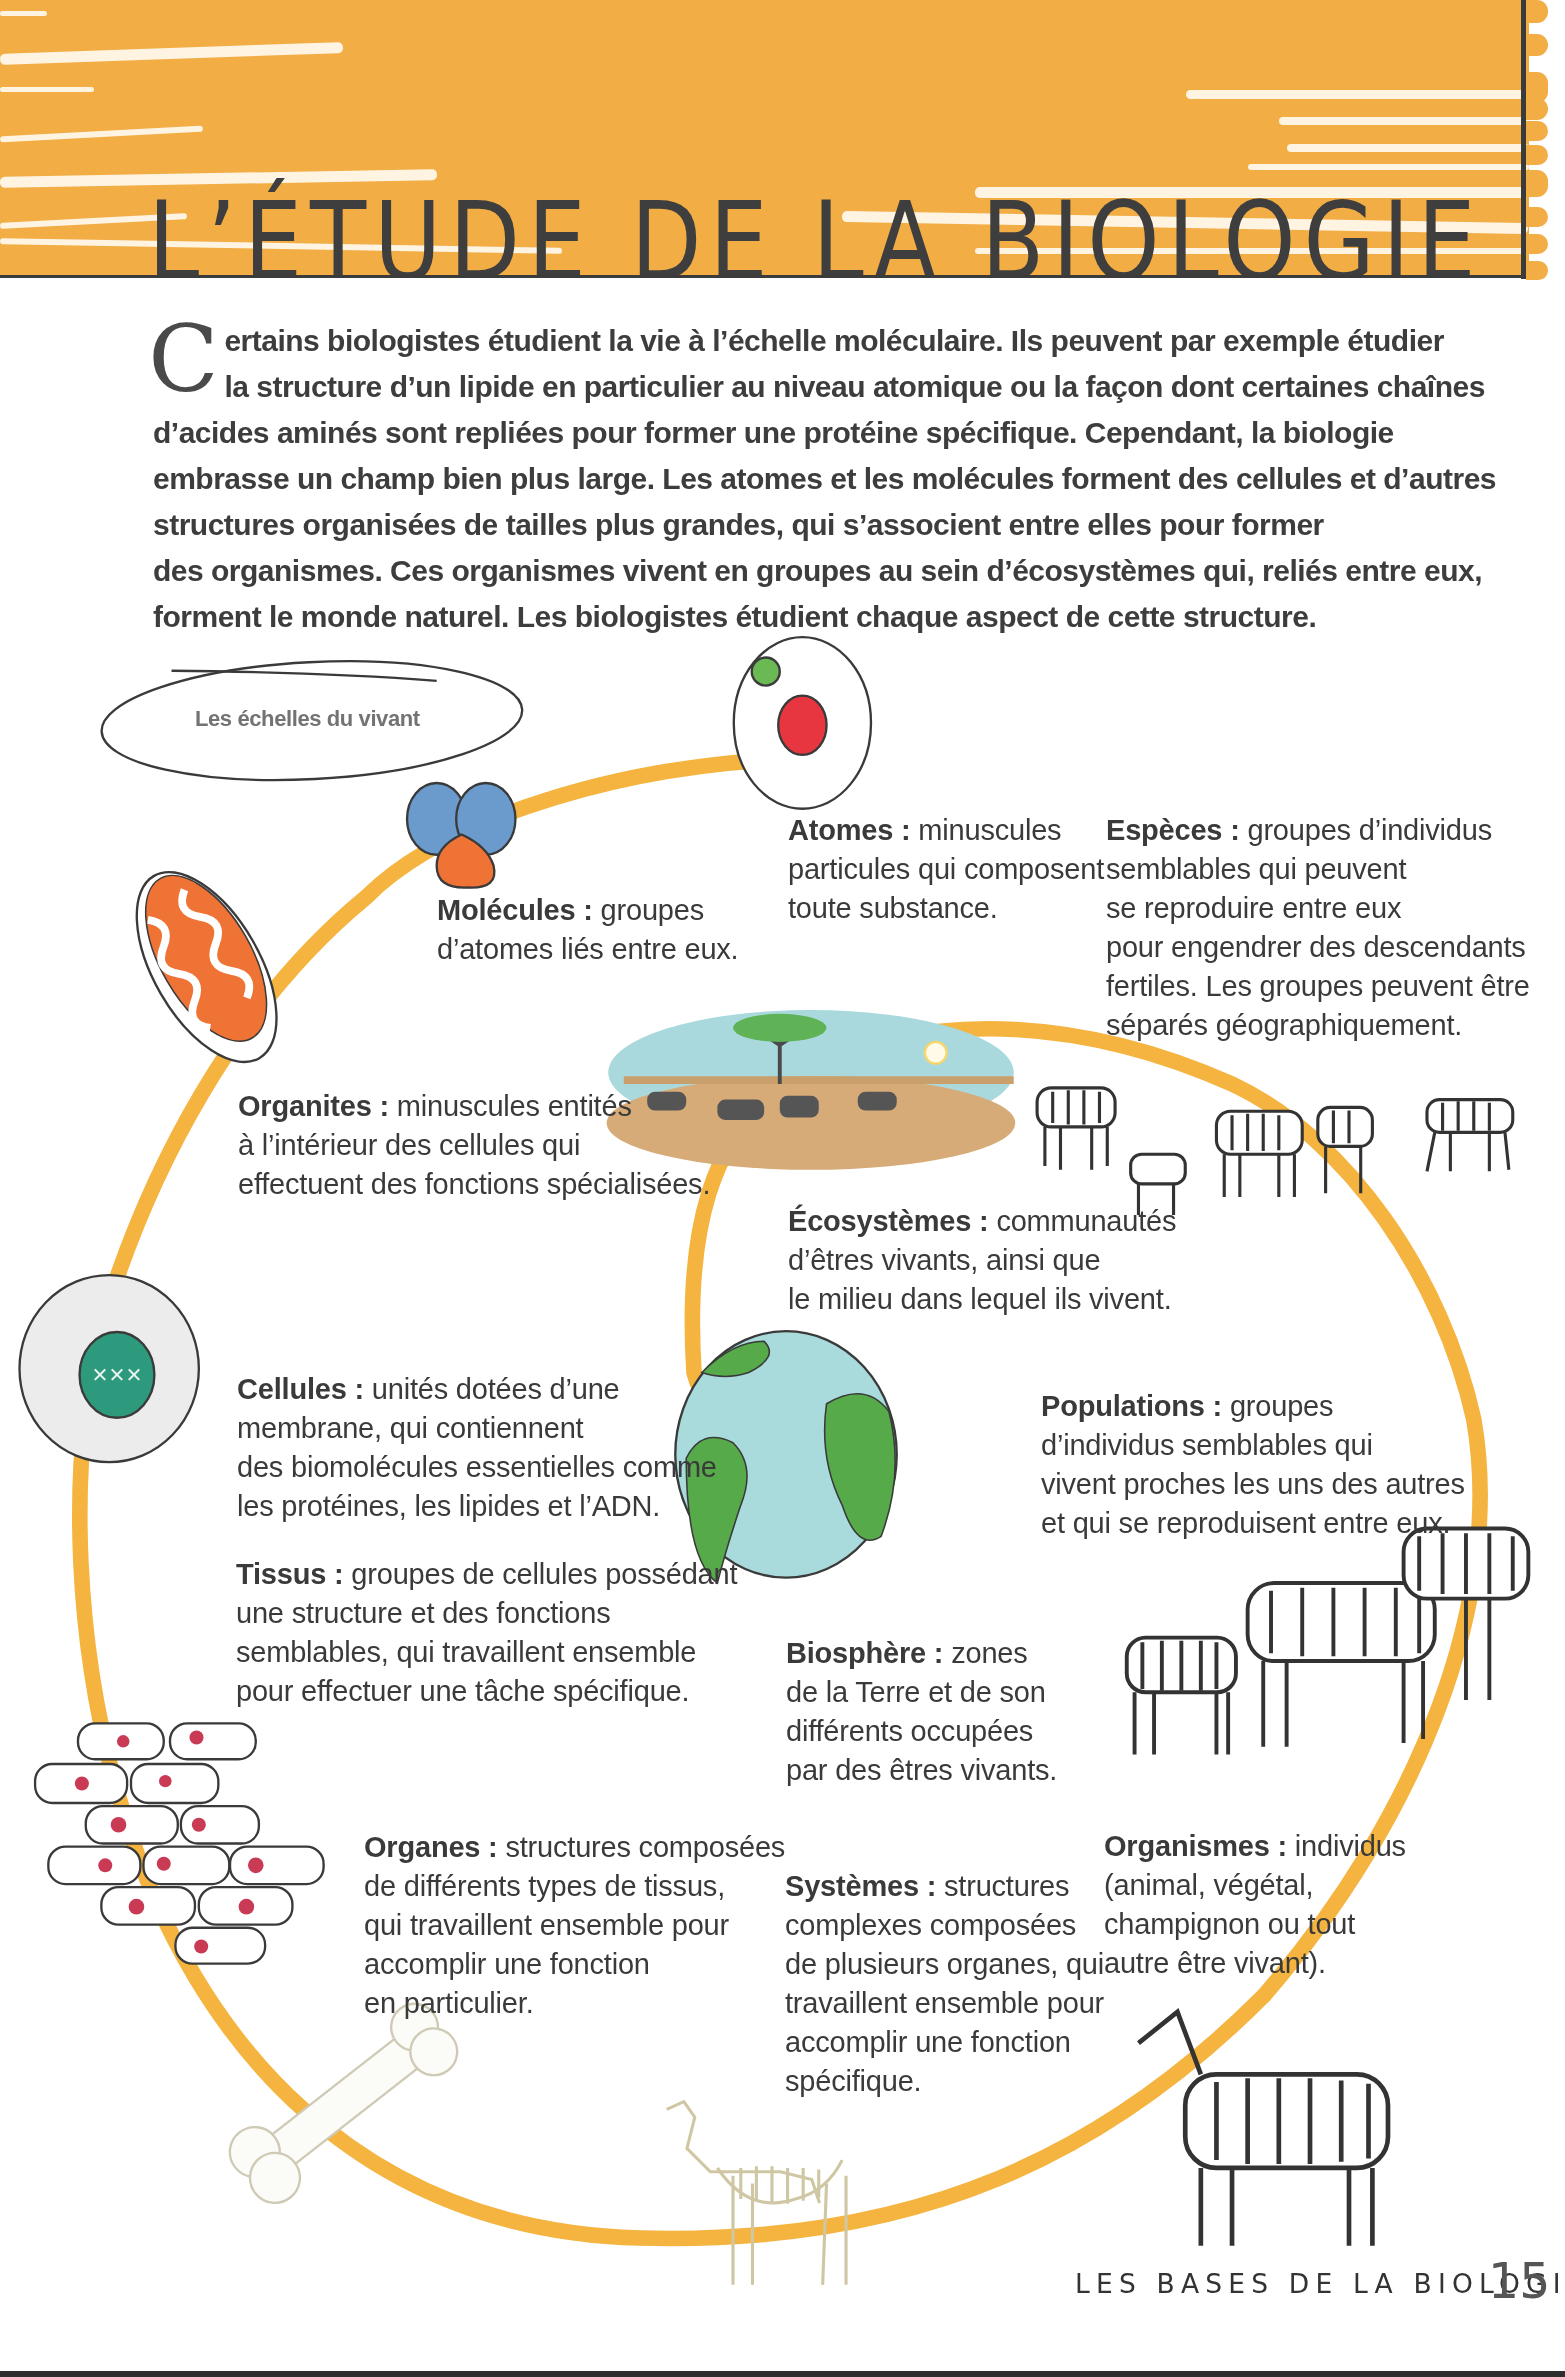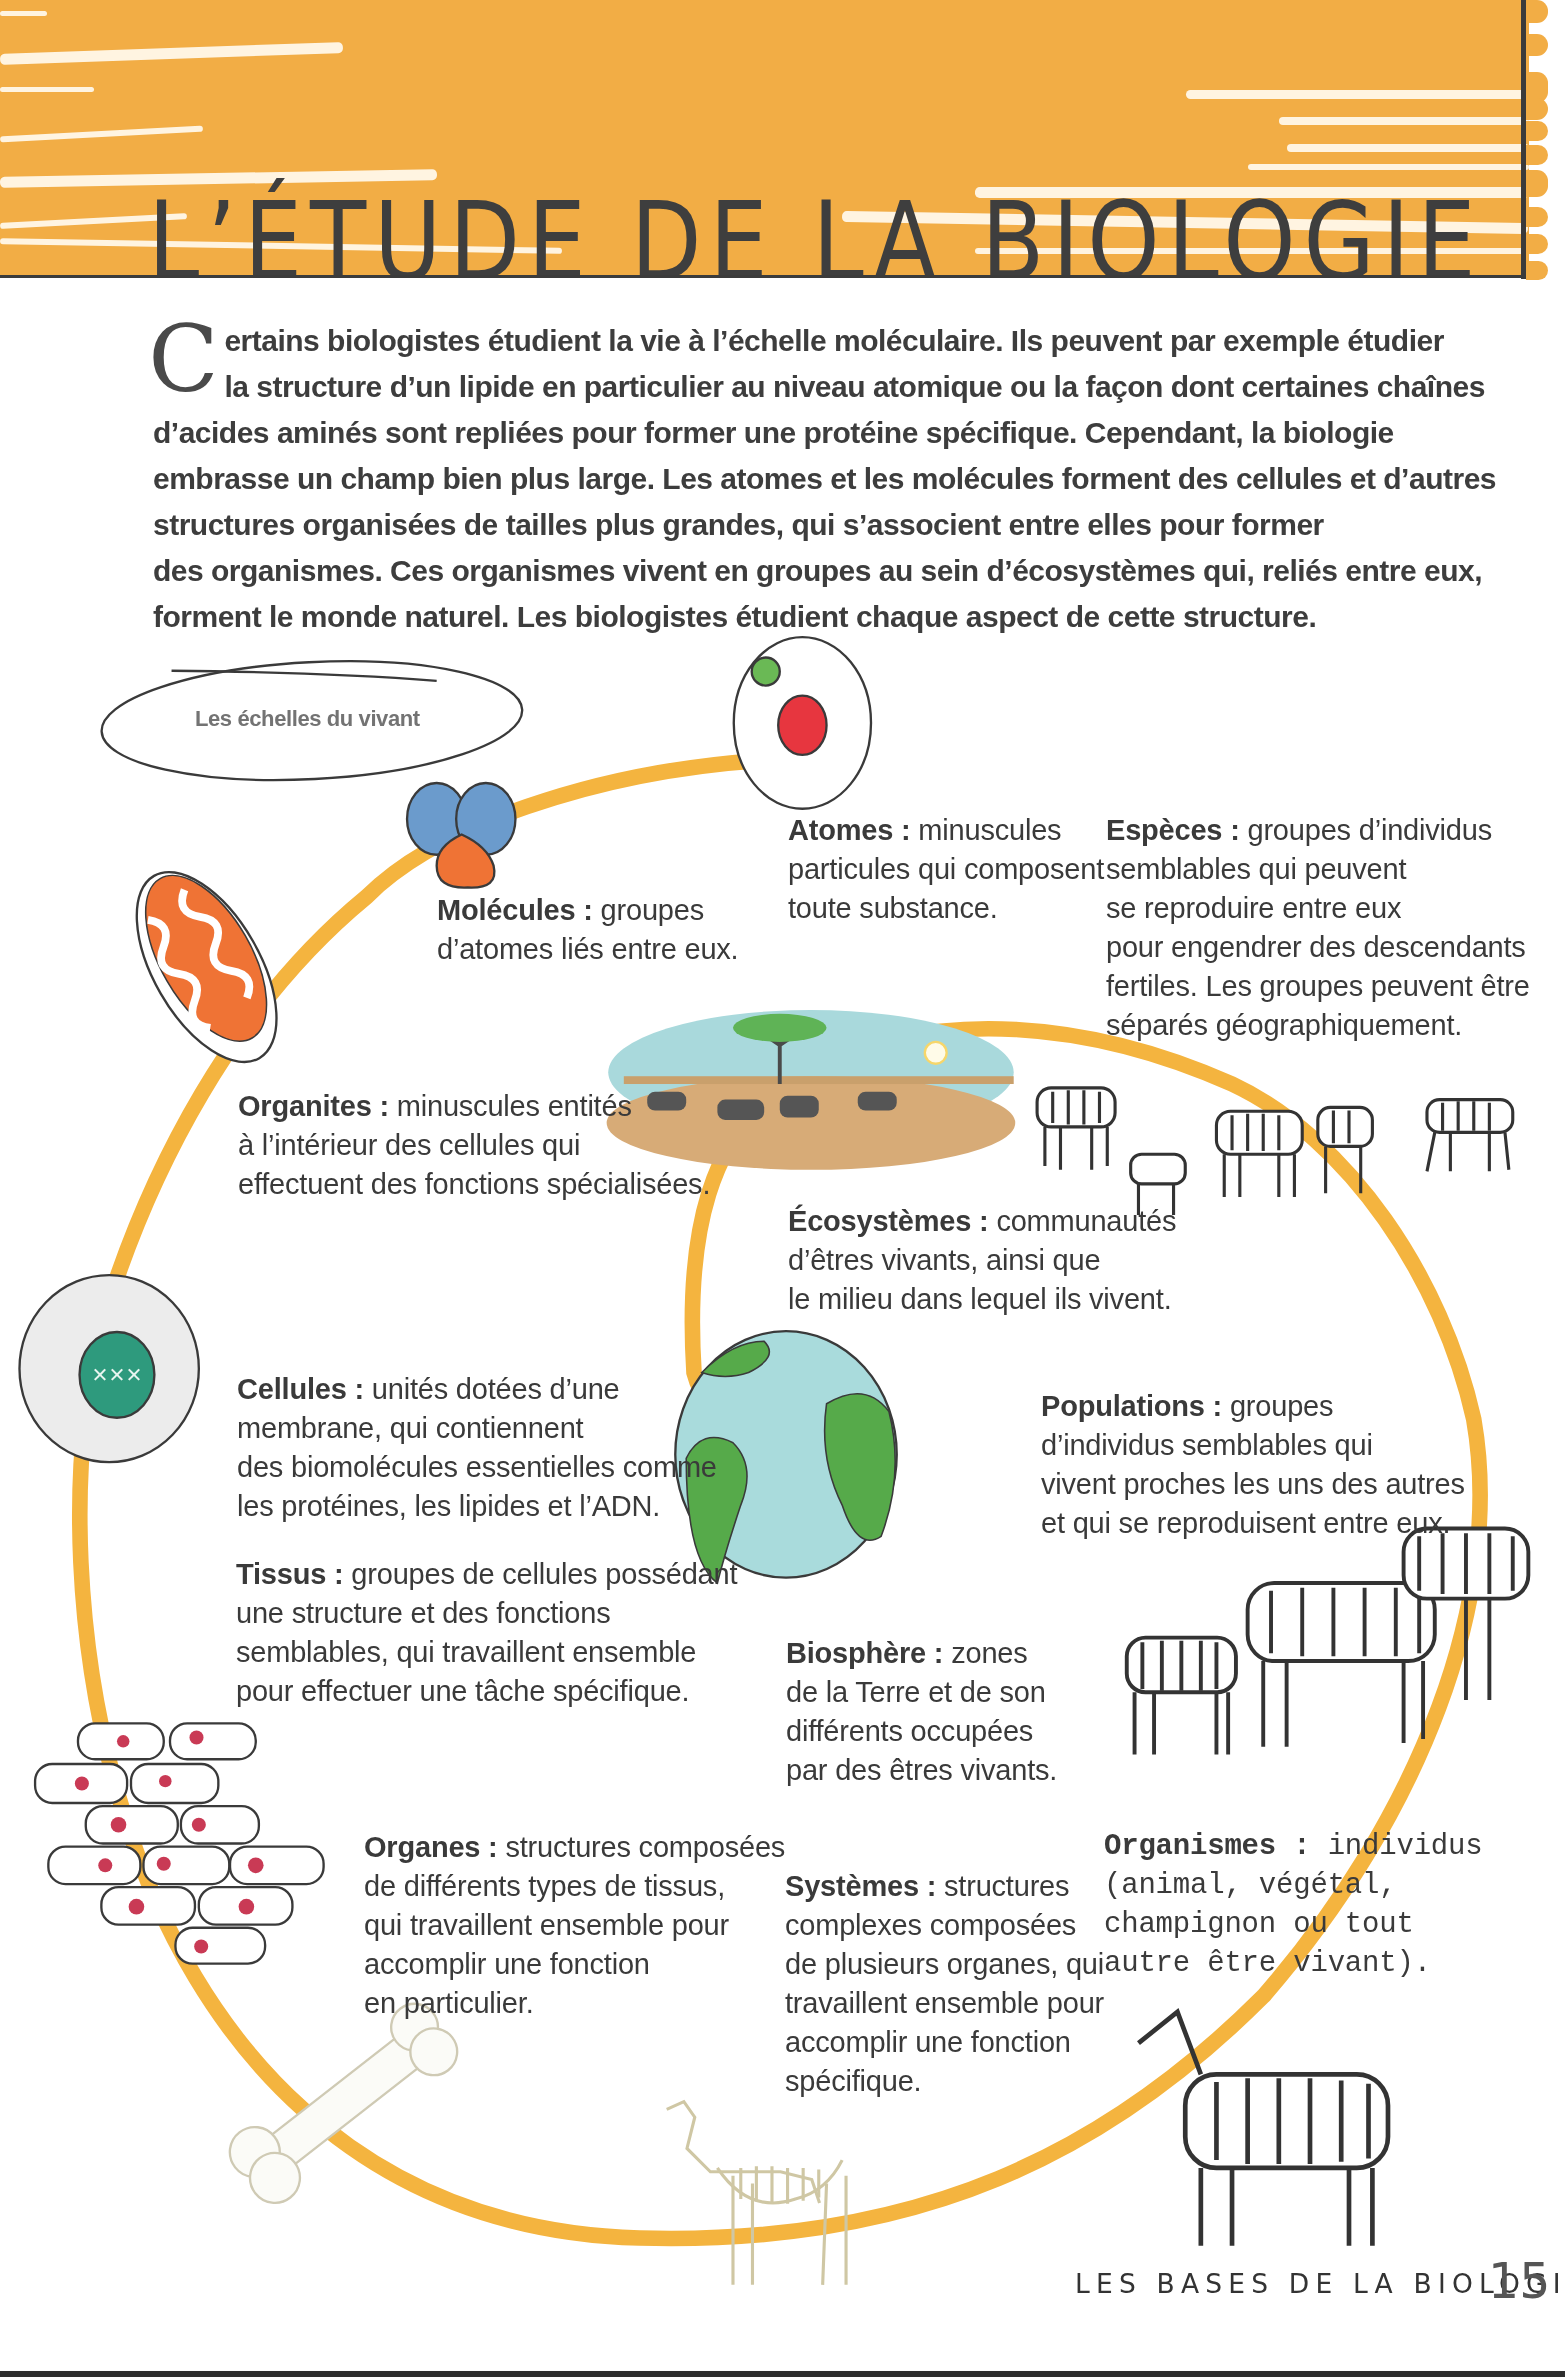--- a/index.html
+++ b/index.html
@@ -304,21 +304,21 @@
 
   <div class="entry" style="left:785px;top:1867px;">
     <span class="line"><b>Systèmes :</b> <span>structures</span></span>
     <span class="line">complexes composées</span>
     <span class="line">de plusieurs organes, qui</span>
     <span class="line">travaillent ensemble pour</span>
     <span class="line">accomplir une fonction</span>
     <span class="line">spécifique.</span>
   </div>
 
-  <div class="entry" style="left:1104px;top:1827px;font-family:Liberation Mono, monospace;">
+  <div class="entry" style="left:1104px;top:1827px;">
     <span class="line"><b>Organismes :</b> <span>individus</span></span>
     <span class="line">(animal, végétal,</span>
     <span class="line">champignon ou tout</span>
     <span class="line">autre être vivant).</span>
   </div>
 </div>
 
 <div class="footer">LES BASES DE LA BIOLOGIE</div>
 <div class="pagenum">15</div>
 <div class="bottom-rule"></div>

